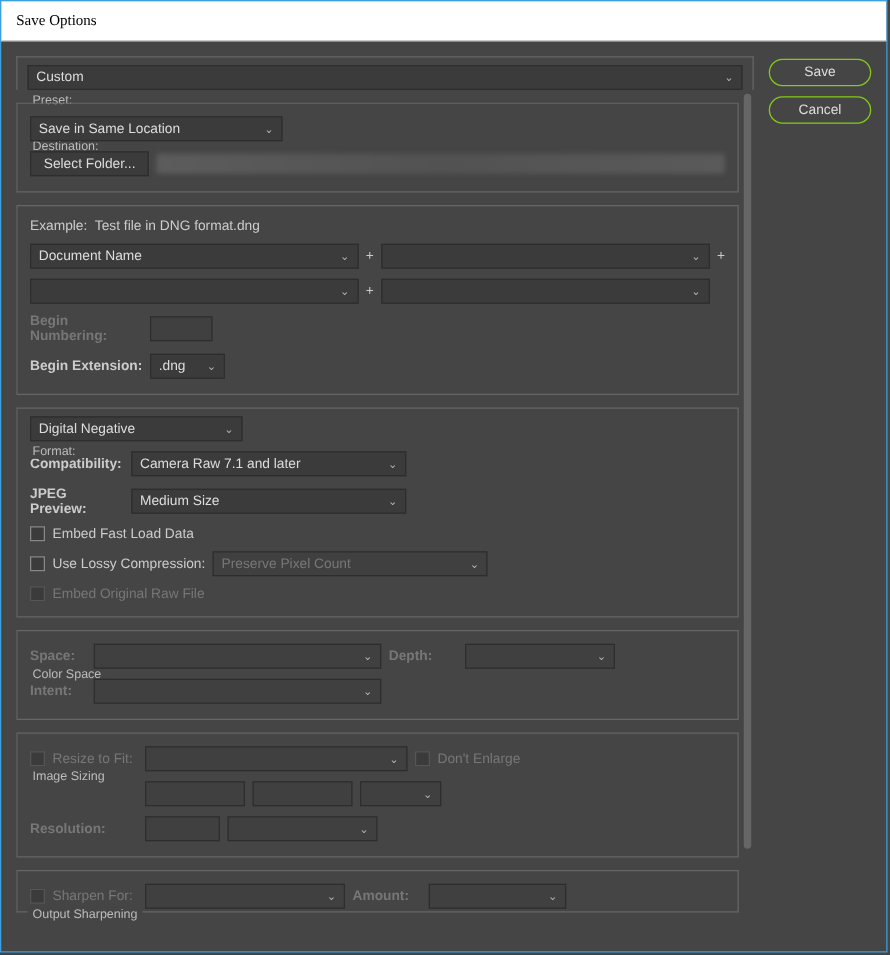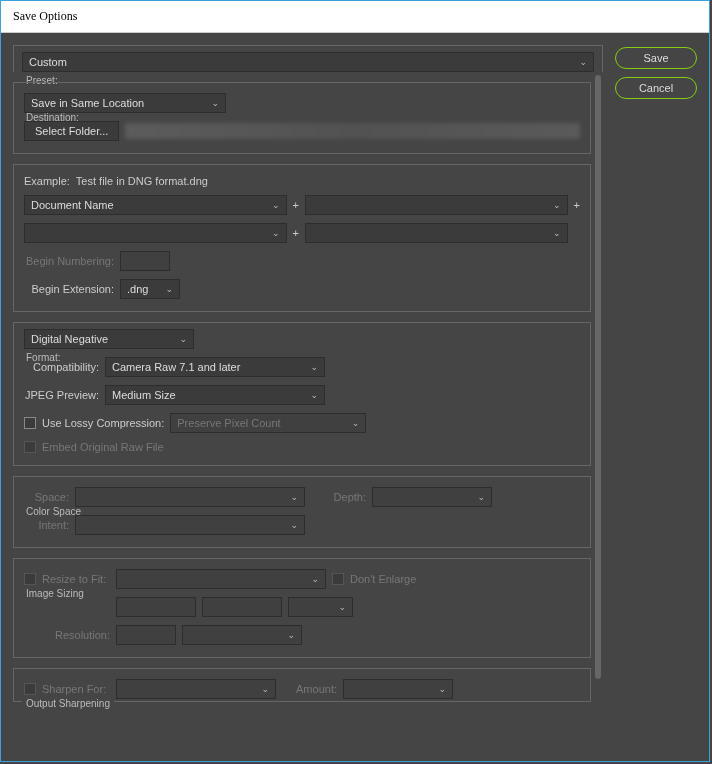--- a/index.html
+++ b/index.html
@@ -74,21 +74,21 @@
     align-items: center;
     gap: 6px;
     margin-bottom: 8px;
   }
   .row:last-child { margin-bottom: 0; }
   .label {
     color: #ccc;
     font-size: 11px;
   }
   .label.dim { color: #777; }
-  .label.rt { text-align: right; }
+  .label.rt { text-align: left; font-weight: bold; }
   .select, .input, .btn {
     background: #3b3b3b;
     border: 1px solid #2d2d2d;
     color: #ddd;
     font-size: 11px;
     height: 20px;
     padding: 0 6px;
     position: relative;
   }
   .select {
@@ -257,22 +257,26 @@
           </div>
           <div class="row">
             <span class="label rt" style="width:75px">JPEG Preview:</span>
             <div class="select" style="width:220px">
               <span>Medium Size</span>
               <span class="chevron">⌄</span>
             </div>
           </div>
           <div class="row">
             <span class="checkbox"></span>
+            <span class="label">Embed Fast Load Data</span>
+          </div>
+          <div class="row">
+            <span class="checkbox"></span>
             <span class="label">Use Lossy Compression:</span>
-            <div class="select disabled" style="width:196px">
+            <div class="select disabled" style="width:220px">
               <span>Preserve Pixel Count</span>
               <span class="chevron">⌄</span>
             </div>
           </div>
           <div class="row">
             <span class="checkbox disabled"></span>
             <span class="label dim">Embed Original Raw File</span>
           </div>
         </div>
 

